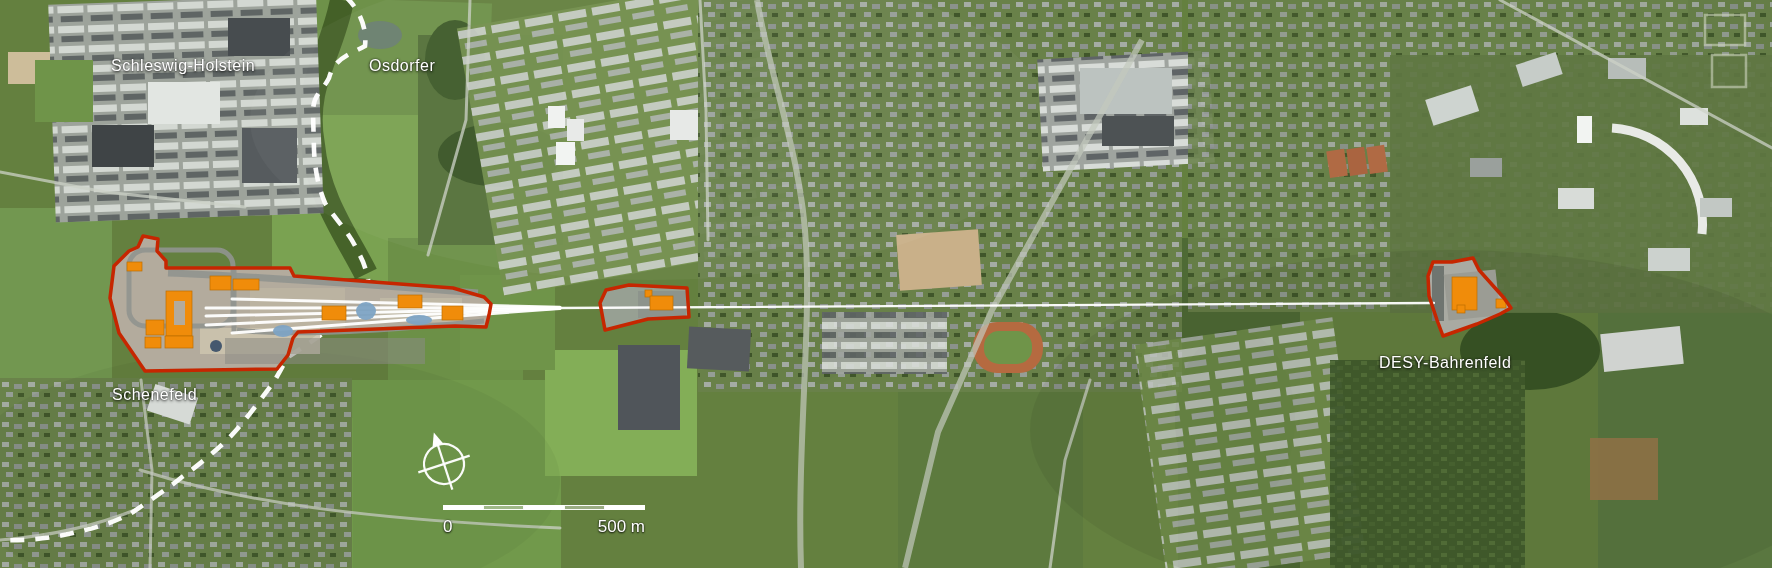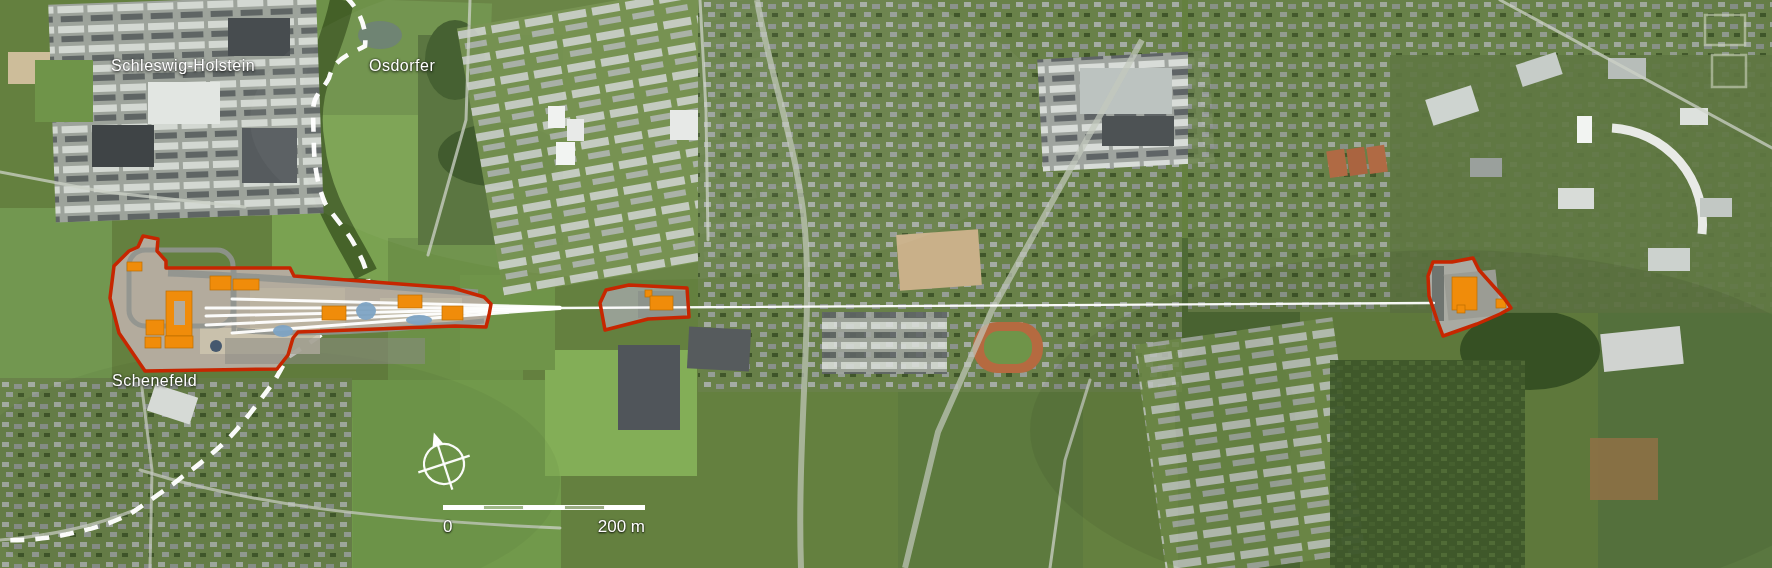--- a/index.html
+++ b/index.html
@@ -232,29 +232,30 @@
     <g transform="translate(444,464) rotate(-18)">
       <circle class="compass" cx="0" cy="0" r="20"></circle>
       <line class="compass" x1="0" y1="-29" x2="0" y2="27" stroke-width="2"></line>
       <line class="compass" x1="-27" y1="0" x2="27" y2="0" stroke-width="2"></line>
       <polygon points="0,-33 -5.5,-20 5.5,-20" fill="#ffffff"></polygon>
     </g>
   </svg>
 
   <div class="place-label" style="left:111px;top:57px">Schleswig-Holstein</div>
   <div class="place-label" style="left:369px;top:57px">Osdorfer</div>
-  <div class="place-label" style="left:112px;top:372px">Schenefeld</div>
+  <div class="place-label" style="left:112px;top:386px">Schenefeld</div>
+  <div class="place-label" style="left:1379px;top:354px">DESY-Bahrenfeld</div>
 
   <div class="scalebar">
     <div class="bar">
       <div class="seg solid"></div>
       <div class="seg open"></div>
       <div class="seg solid"></div>
       <div class="seg open"></div>
       <div class="seg solid"></div>
     </div>
     <div class="nums">
       <span>0</span>
-      <span>200 m</span>
+      <span>500 m</span>
     </div>
   </div>
 
 </div>
 
 </body></html>

